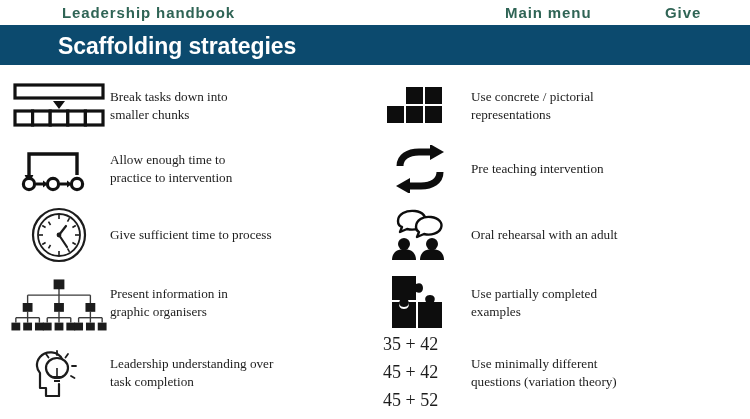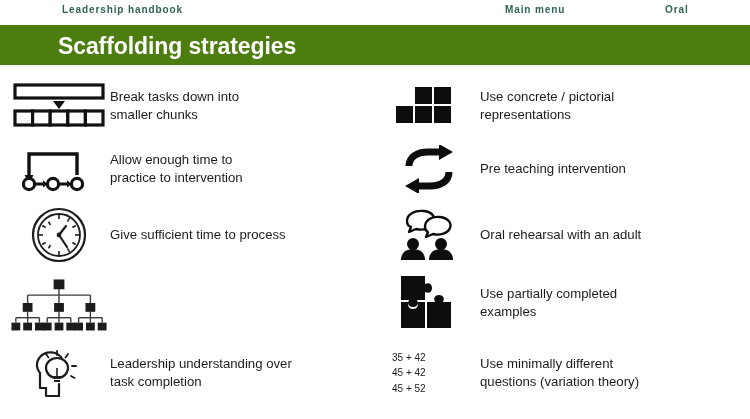--- a/index.html
+++ b/index.html
@@ -19,64 +19,65 @@
   .topnav {
     position: absolute;
     left: 0; top: 0;
     width: 750px;
     height: 25px;
     background: #ffffff;
   }
   .topnav-item {
     position: absolute;
     top: 4px;
-    font-size: 10px;
+    font-size: 15px;
     font-weight: bold;
     letter-spacing: 0.9px;
     color: #2f6455;
     white-space: nowrap;
   }
   .nav-handbook { left: 62px; }
   .nav-mainmenu { left: 505px; }
   .nav-back     { left: 665px; }
 
   
   .titlebar {
     position: absolute;
     left: 0; top: 25px;
     width: 750px;
     height: 40px;
-    background: #4d7c0f;
+    background: #0c4a6e;
   }
   .titlebar-text {
     position: absolute;
     left: 58px;
     top: 8px;
     font-size: 23px;
     font-weight: bold;
     color: #ffffff;
     letter-spacing: -0.1px;
     white-space: nowrap;
   }
 
   
   .content {
     position: absolute;
     left: 0; top: 65px;
     width: 750px;
     height: 354px;
+    font-family: Liberation Serif, serif;
   }
   .col {
     position: absolute;
     top: 0;
     width: 375px;
     height: 354px;
   }
   .col-left  { left: 0px; }
-  .col-right { left: 370px; }
+  .col-right { left: 361px; }
 
   .row {
     position: absolute;
     left: 0;
     width: 375px;
     height: 66px;
     display: flex;
     align-items: center;
   }
   .row-0 { top: 8px; }
@@ -107,34 +108,34 @@
   .math-cell {
     width: 110px;
     min-width: 110px;
     height: 62px;
     display: flex;
     flex-direction: column;
     justify-content: center;
     align-items: flex-start;
     padding-left: 22px;
     box-sizing: border-box;
-    font-size: 10px;
+    font-size: 18px;
     line-height: 1.55;
     color: #1c1c1c;
   }
 
   svg { display: block; }
 </style>
 </head>
 <body>
 
 <div class="topnav">
   <div class="topnav-item nav-handbook">Leadership handbook</div>
   <div class="topnav-item nav-mainmenu">Main menu</div>
-  <div class="topnav-item nav-back">Oral</div>
+  <div class="topnav-item nav-back">Give</div>
 </div>
 
 <div class="titlebar">
   <div class="titlebar-text">Scaffolding strategies</div>
 </div>
 
 <div class="content">
 
   <div class="col col-left">
 
@@ -238,20 +239,24 @@
           <rect x="15.5" y="50" width="9" height="8" fill="#1c1c1c"></rect>
           <rect x="27.5" y="50" width="9" height="8" fill="#1c1c1c"></rect>
           <rect x="35.5" y="50" width="9" height="8" fill="#1c1c1c"></rect>
           <rect x="47.5" y="50" width="9" height="8" fill="#1c1c1c"></rect>
           <rect x="59.5" y="50" width="9" height="8" fill="#1c1c1c"></rect>
           <rect x="67.5" y="50" width="9" height="8" fill="#1c1c1c"></rect>
           <rect x="79.5" y="50" width="9" height="8" fill="#1c1c1c"></rect>
           <rect x="91.5" y="50" width="9" height="8" fill="#1c1c1c"></rect>
         </svg>
       </div>
+      <div class="label-cell">
+        <span class="ln">Present information in</span>
+        <span class="ln">graphic organisers</span>
+      </div>
     </div>
 
     <div class="row row-4">
       <div class="icon-cell">
         <svg width="62" height="58" viewBox="0 0 62 58">
           <path d="M34 15 C30 7 18 6 12 13 C7 19 9 26 12 29 L12 44 L18 44 L18 52 L31 52" fill="none" stroke="#1c1c1c" stroke-width="2.2" stroke-linejoin="round" stroke-linecap="round"></path>
           <path d="M31 52 L31 40" fill="none" stroke="#1c1c1c" stroke-width="2.2" stroke-linecap="round"></path>
           <ellipse cx="29" cy="24" rx="11" ry="10" fill="#ffffff" stroke="#1c1c1c" stroke-width="2.2"></ellipse>
           <path d="M25 33 L33 33" stroke="#1c1c1c" stroke-width="2"></path>
           <path d="M26 37 L32 37" stroke="#1c1c1c" stroke-width="2"></path>

